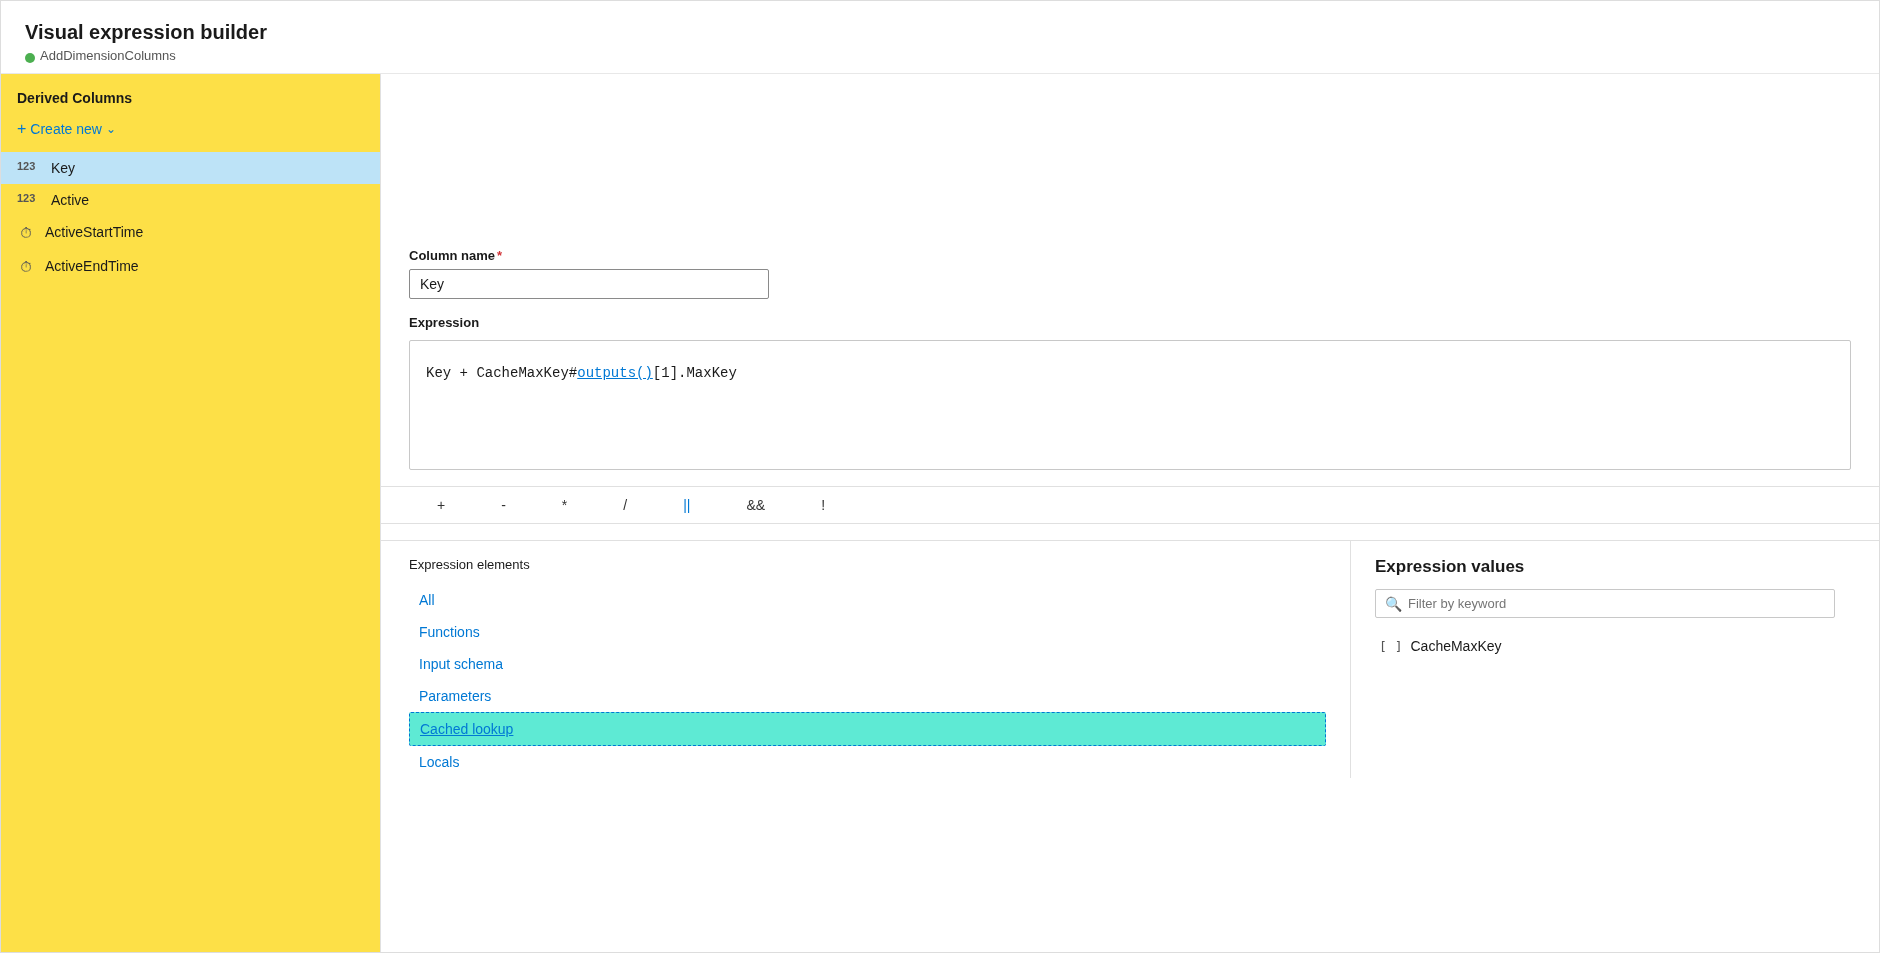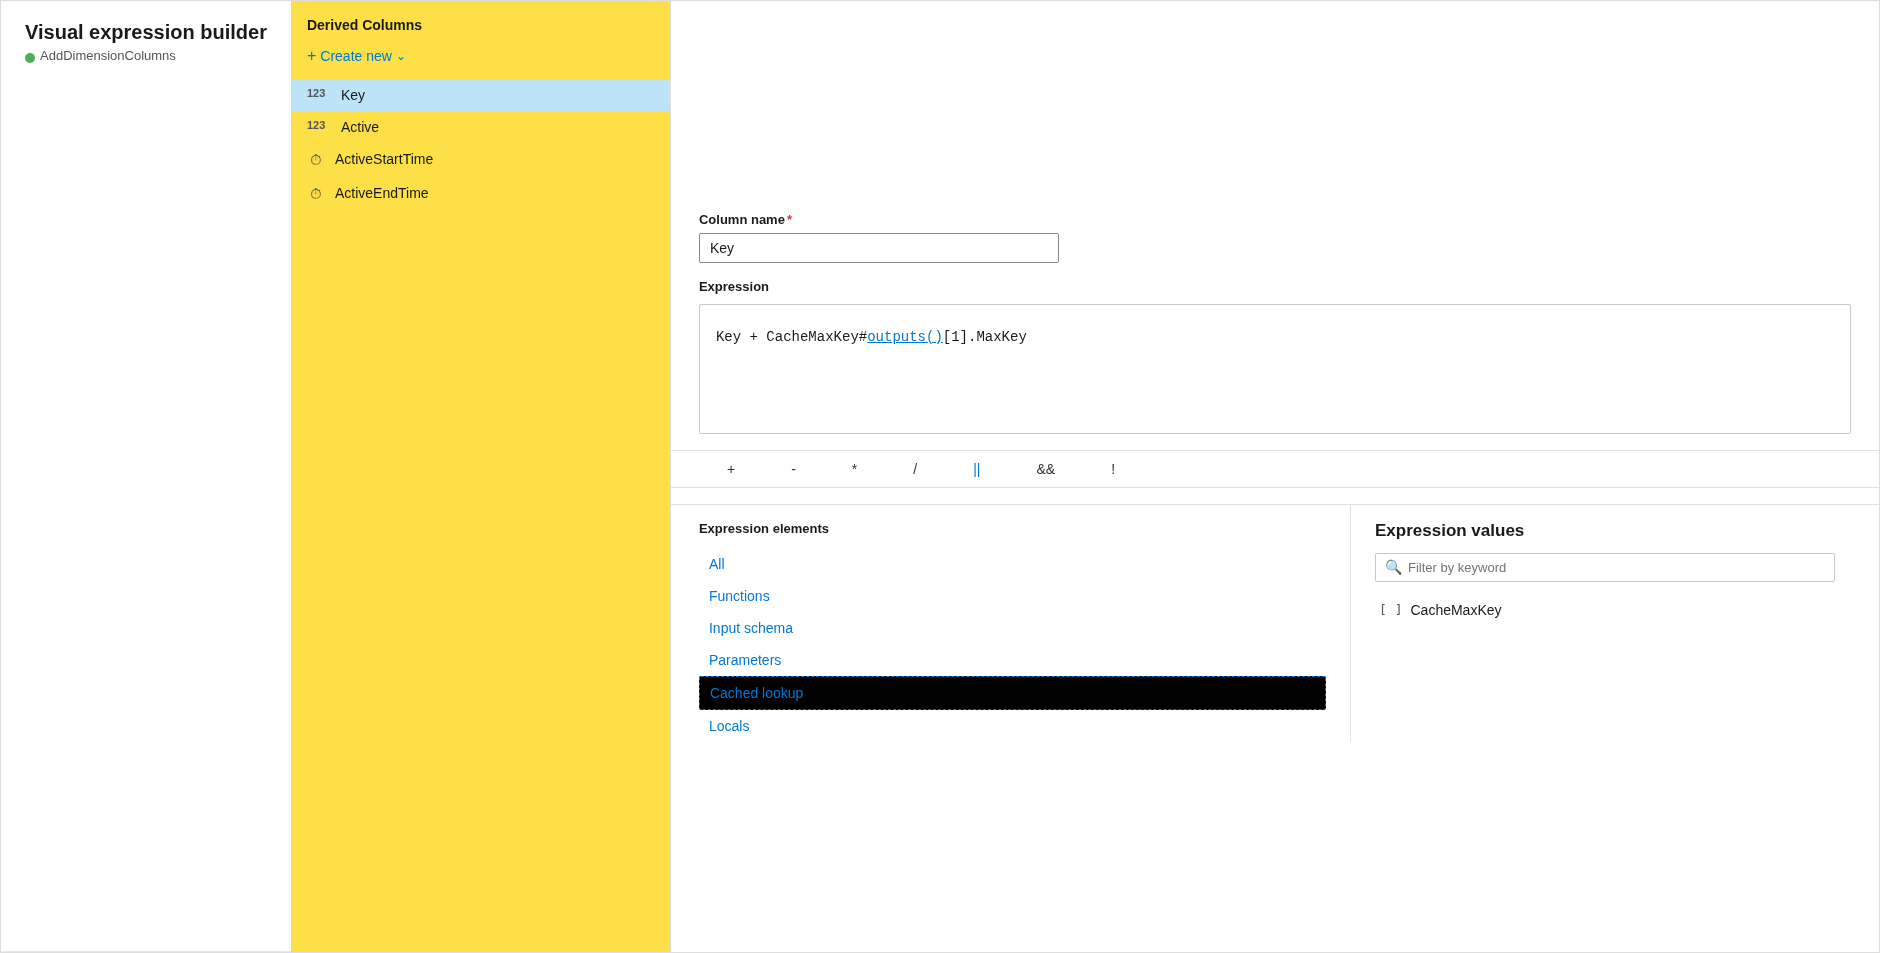--- a/index.html
+++ b/index.html
@@ -4,20 +4,21 @@
   <style>
     * { box-sizing: border-box; margin: 0; padding: 0; }
     body {
       font-family: 'Segoe UI', Tahoma, Geneva, Verdana, sans-serif;
       background: #f5f5f5;
       color: #333;
       font-size: 14px;
     }
     .app-container {
       display: flex;
+      flex-direction: column;
       width: 1880px;
       min-height: 953px;
       background: #fff;
       border: 1px solid #ddd;
     }
     .header {
       padding: 20px 24px 10px 24px;
       background: #fff;
       border-bottom: 1px solid #e8e8e8;
     }
@@ -188,35 +189,36 @@
       padding: 0 28px;
     }
     .expr-elements {
       flex: 1;
       padding-top: 16px;
       padding-right: 24px;
       border-right: 1px solid #e0e0e0;
     }
     .expr-elements-title {
       font-size: 13px;
-      font-weight: 700;
+      font-weight: 400;
       color: #1a1a1a;
       margin-bottom: 12px;
     }
     .expr-element-item {
       padding: 8px 10px;
       font-size: 14px;
       color: #0078d4;
       cursor: pointer;
       border-radius: 2px;
     }
     .expr-element-item.active-item {
-      background: #000000;
+      background: #5eead4;
       border: 1px dashed #0078d4;
       color: #0078d4;
+      text-decoration: underline;
     }
     .expr-values {
       width: 500px;
       padding-top: 16px;
       padding-left: 24px;
     }
     .expr-values-title {
       font-size: 17px;
       font-weight: 700;
       color: #1a1a1a;

